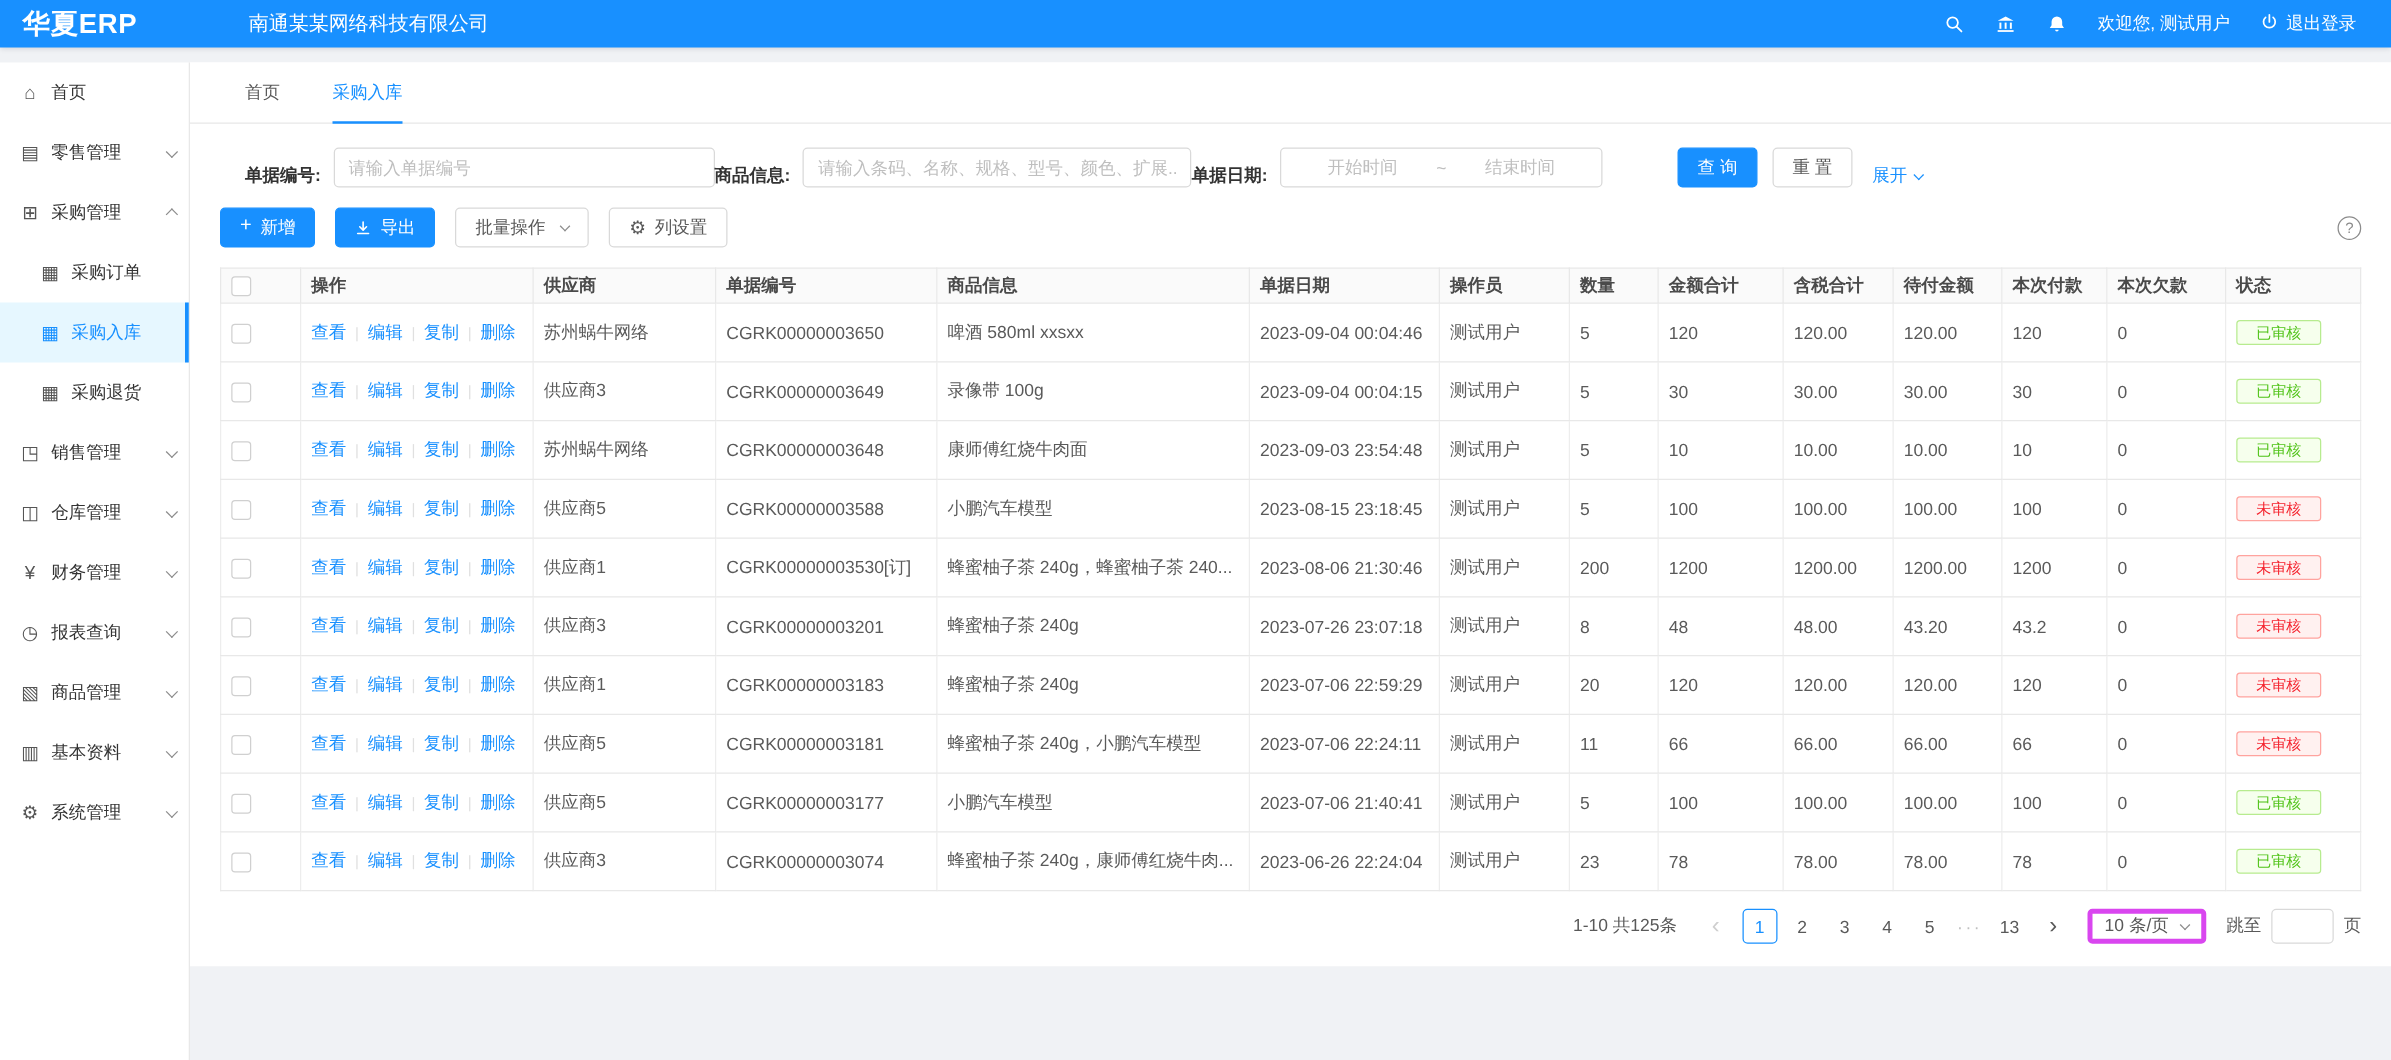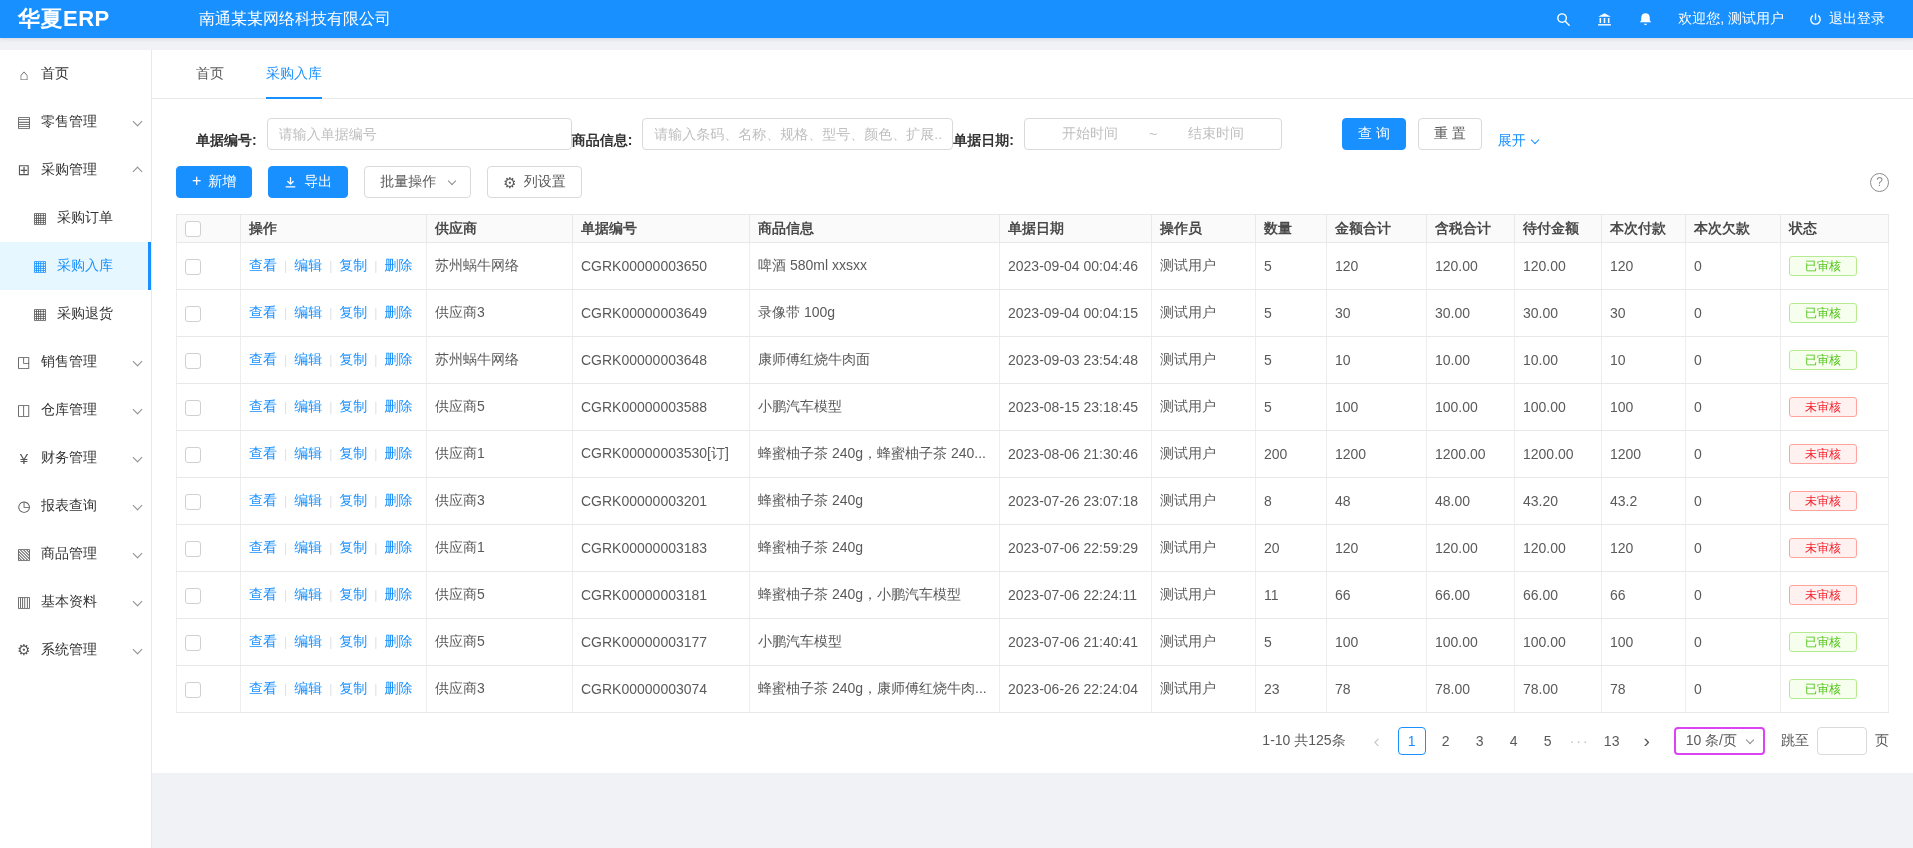--- a/index.html
+++ b/index.html
@@ -5,21 +5,21 @@
   *{box-sizing:border-box;margin:0;padding:0}
   html,body{width:1913px;height:848px;overflow:hidden}
   body{font-family:"Liberation Sans","DejaVu Sans",sans-serif;font-size:14px;color:#595959;background:#f0f2f5}
   
   .topbar{position:fixed;top:0;left:0;width:100%;height:38px;background:#1890ff;display:flex;align-items:center;color:#fff;z-index:10;box-shadow:0 1px 4px rgba(0,21,41,.12)}
   .logo{width:153px;padding-left:18px;font-size:22px;font-weight:bold;letter-spacing:.5px;cursor:pointer;white-space:nowrap}
   .company{font-size:16px;margin-left:46px;white-space:nowrap}
   .topbar-right{margin-left:auto;display:flex;align-items:center;gap:24px;padding-right:28px}
   .tb-icon{display:flex;align-items:center;cursor:pointer}
   .welcome{white-space:nowrap}
-  .logout{display:flex;align-items:center;gap:6px;cursor:pointer;white-space:nowrap}
+  .logout{display:flex;align-items:flex-start;gap:6px;cursor:pointer;white-space:nowrap}
   
   .layout{display:flex;padding-top:50px;height:848px}
   .sidebar{width:153px;background:#fff;border-right:1px solid #e8e8e8;height:100%}
   .side-item{height:48px;display:flex;align-items:center;padding:0 10px 0 16px;color:#333;cursor:pointer;font-size:14px;white-space:nowrap}
   .side-item .side-icon{margin-right:9px;font-size:15px;color:#555;width:16px;text-align:center}
   .side-item.child{padding-left:32px}
   .side-item.active{background:#e6f7ff;color:#1890ff;border-right:3px solid #1890ff}
   .side-item.active .side-icon{color:#1890ff}
   .chev{display:inline-block;width:7px;height:7px;border-right:1.6px solid #8c8c8c;border-bottom:1.6px solid #8c8c8c;transform:rotate(45deg);margin-left:auto;margin-bottom:2px}
   .chev.up{transform:rotate(-135deg);margin-bottom:-3px}
@@ -63,21 +63,21 @@
   .badge.no{color:#f5222d;border-color:#ffa39e;background:#fff1f0}
   
   .pager{display:flex;align-items:center;justify-content:flex-end;margin:14px 24px 0;color:#595959;gap:8px}
   .pg-total{margin-right:10px}
   .pg-arrow{width:26px;height:28px;display:flex;align-items:center;justify-content:center;font-size:19px;color:#595959;cursor:pointer}
   .pg-arrow.disabled{color:#cfcfcf}
   .pg-list{display:flex;gap:6px;align-items:center}
   .pg-item{min-width:28px;height:28px;display:flex;align-items:center;justify-content:center;border-radius:4px;cursor:pointer;padding:0 4px}
   .pg-item.active{border:1px solid #1890ff;color:#1890ff;background:#fff}
   .pg-dots{color:#bfbfbf;letter-spacing:2px;min-width:24px;text-align:center}
-  .pg-select{height:28px;border:2px solid #d946ef;border-radius:4px;display:flex;align-items:center;padding:3px 10px;gap:10px;background:#fff;cursor:pointer;margin-left:6px}
+  .pg-select{height:28px;border:4px solid #d946ef;border-radius:4px;display:flex;align-items:center;padding:3px 10px;gap:10px;background:#fff;cursor:pointer;margin-left:6px}
   .pg-select .chev{margin:0 0 2px 0;width:6px;height:6px}
   .pg-jump-label{margin-left:8px}
   .pg-jump-input{width:50px;height:28px;border:1px solid #d9d9d9;border-radius:4px;outline:none;padding:0 6px;font-family:inherit}
 </style>
 </head>
 <body>
 
 <div class="topbar">
   <div class="logo">华夏ERP</div>
   <div class="company">南通某某网络科技有限公司</div>

